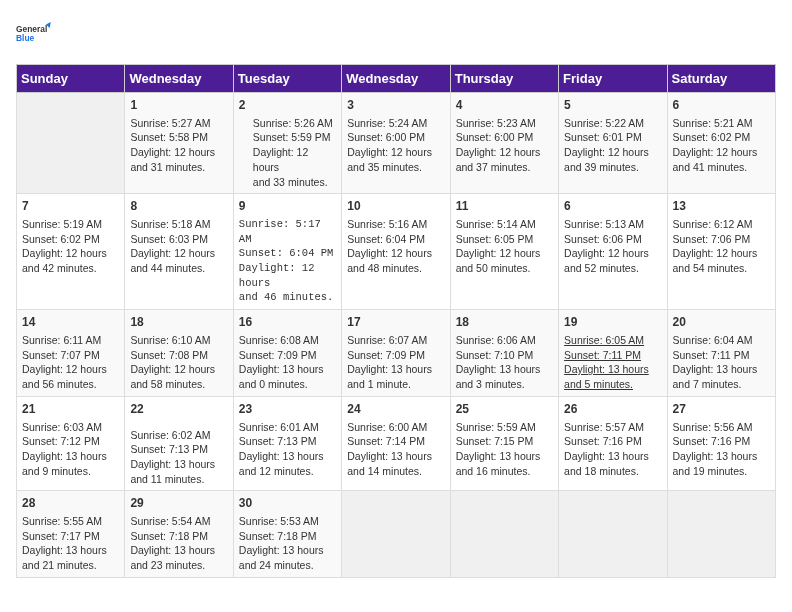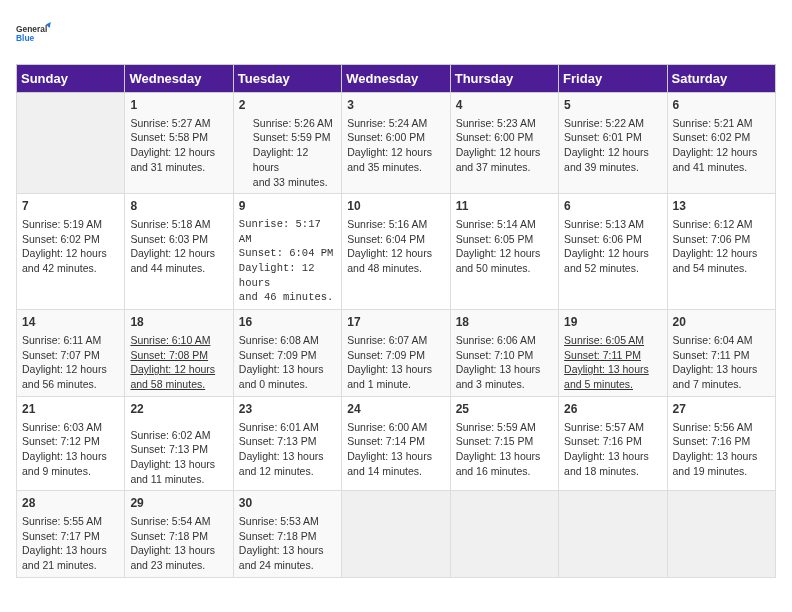--- a/index.html
+++ b/index.html
@@ -203,21 +203,21 @@
       <tr>
         <td>
           <span class="day-num">14</span>
           <div class="day-info" style="white-space: pre-line;">Sunrise: 6:11 AM
 Sunset: 7:07 PM
 Daylight: 12 hours
 and 56 minutes.</div>
         </td>
         <td>
           <span class="day-num">18</span>
-          <div class="day-info" style="white-space: pre-line; text-decoration: underline;">Sunrise: 6:10 AM
+          <div class="day-info" style="white-space: pre-line;">Sunrise: 6:10 AM
 Sunset: 7:08 PM
 Daylight: 12 hours
 and 58 minutes.</div>
         </td>
         <td>
           <span class="day-num">16</span>
           <div class="day-info" style="white-space: pre-line;">Sunrise: 6:08 AM
 Sunset: 7:09 PM
 Daylight: 13 hours
 and 0 minutes.</div>

